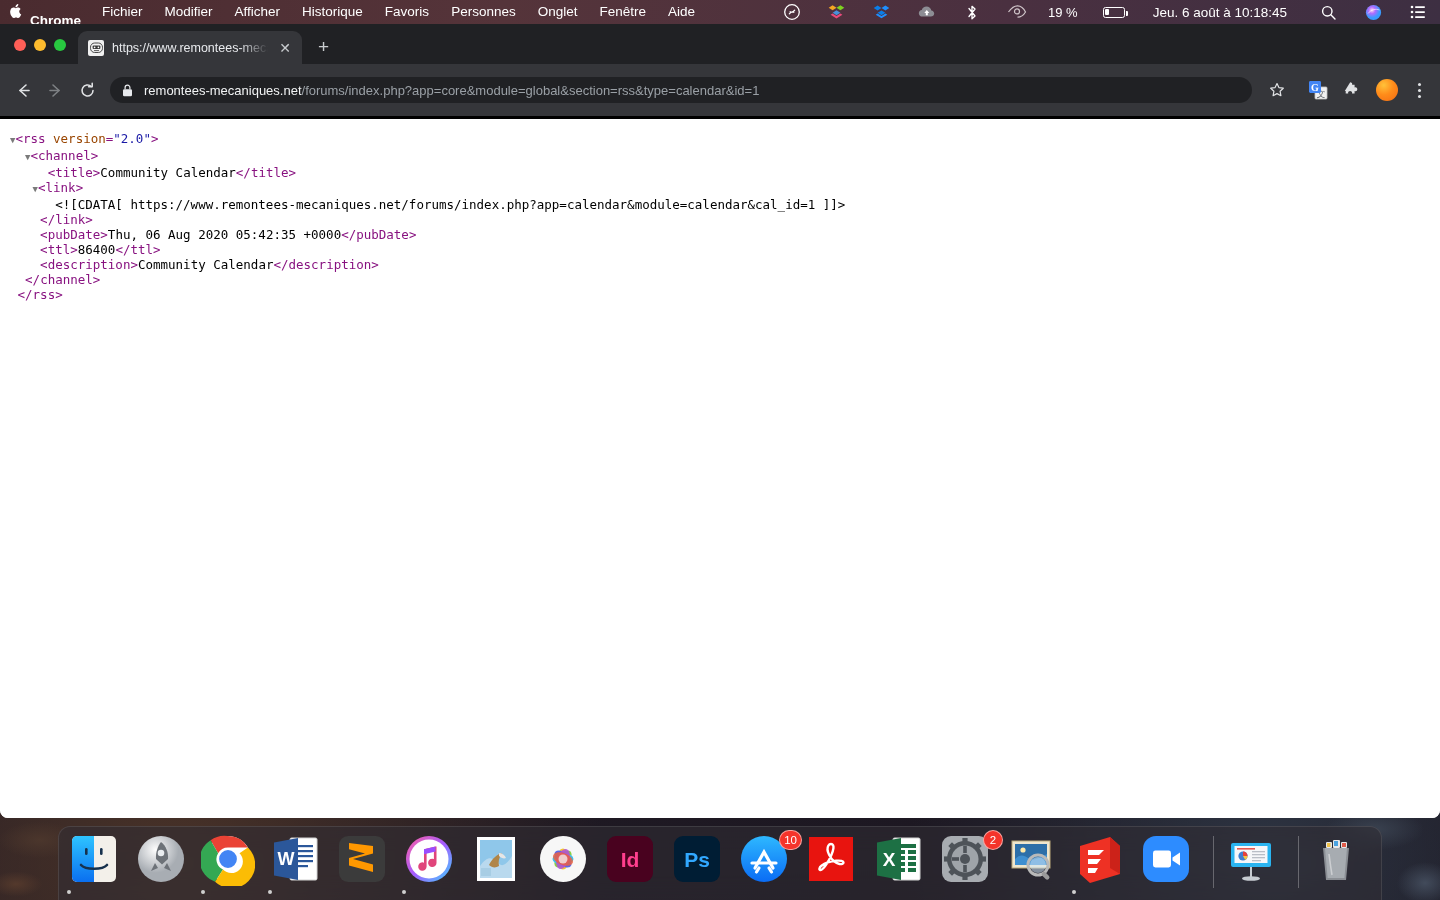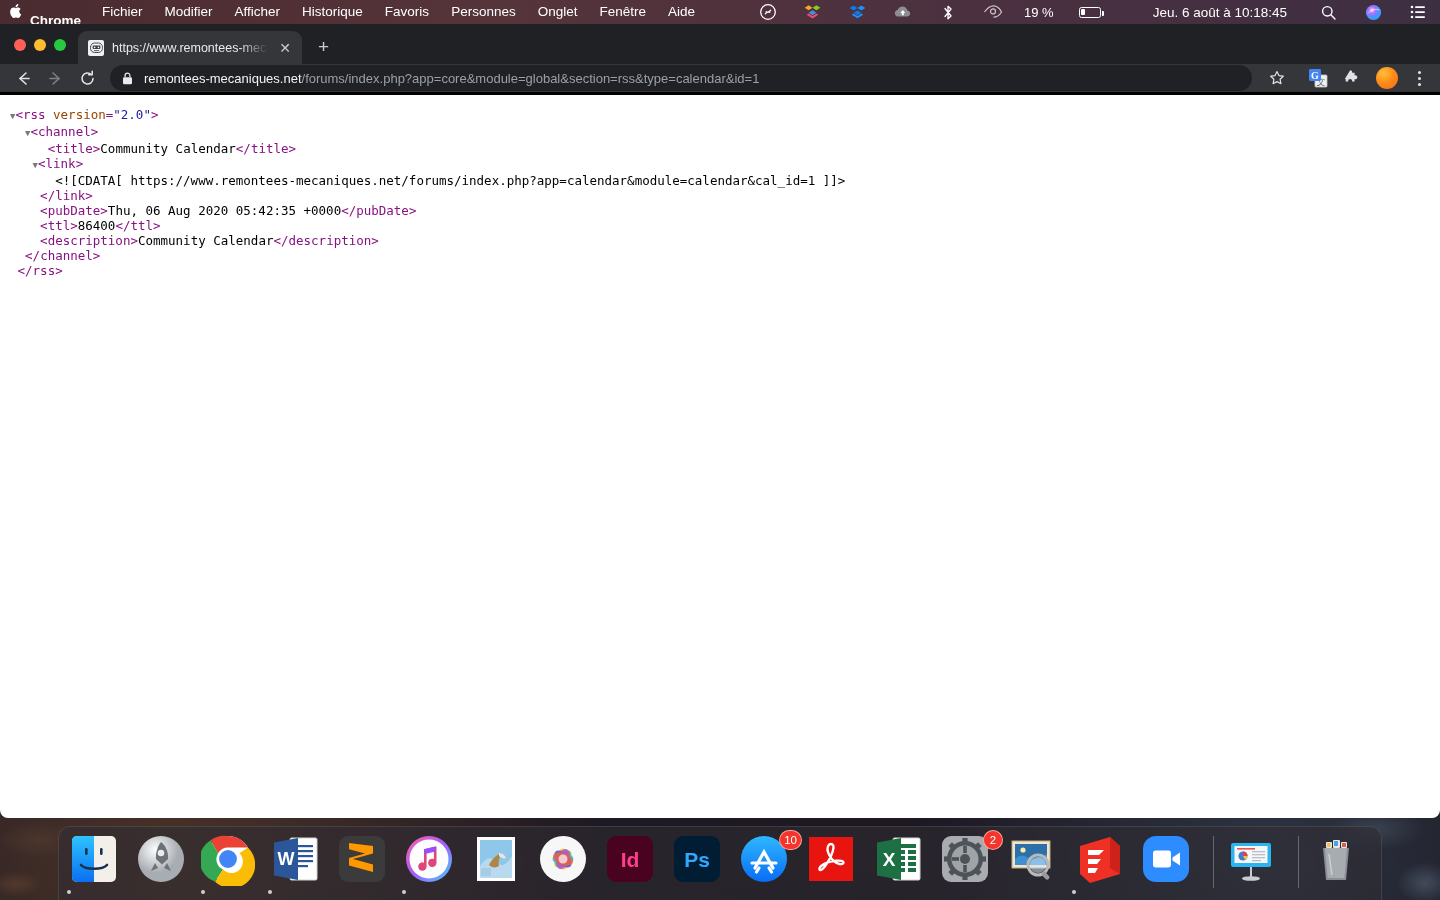--- a/index.html
+++ b/index.html
@@ -46,21 +46,21 @@
   }
   .menu-item { padding:12px 11px; line-height:24px; white-space:nowrap; }
   .menu-item.bold { font-weight:bold; padding:18px 10px 0 0; }
   #menubar-right {
     position:absolute; right:8px; top:0; height:24px;
     display:flex; align-items:center; gap:17px;
   }
   .status-icon {
     width:28px; height:24px; display:flex; align-items:center; justify-content:center;
   }
-  .clock { font-size:13.5px; padding:0 10px 0 6px; white-space:nowrap;margin-left:24px; }
+  .clock { font-size:13.5px; padding:0 10px 0 6px; white-space:nowrap; }
   .batt-pct { font-size:13px; padding-right:3px; }
   .batt-shell {
     width:22px; height:11px; border:1.4px solid #fff; border-radius:2.5px;
     position:relative; display:inline-block;
   }
   .batt-shell::after {
     content:""; position:absolute; right:-4px; top:3px;
     width:2px; height:5px; background:#fff; border-radius:0 1px 1px 0;
   }
   .batt-fill { position:absolute; left:1.5px; top:1.5px; bottom:1.5px; width:19%; background:#fff; border-radius:1px; }
@@ -90,21 +90,21 @@
   }
   .tab-title {
     color:#e8eaed; font-size:12.5px; white-space:nowrap; overflow:hidden;
     flex:1; -webkit-mask-image:linear-gradient(90deg,#000 82%,transparent 100%);
             mask-image:linear-gradient(90deg,#000 82%,transparent 100%);
   }
   .tab-close { color:#c9cccf; font-size:14px; line-height:1; padding:2px 3px; }
   .newtab { color:#c9cccf; font-size:19px; padding:0 14px 8px 16px; line-height:1; }
 
   #toolbar {
-    height:28px; background:#35363a; display:flex; align-items:center;
+    height:52px; background:#35363a; display:flex; align-items:center;
     padding:0 10px 0 8px; gap:2px;
   }
   .tb-btn {
     width:30px; height:30px; display:flex; align-items:center; justify-content:center;
     border-radius:50%; color:#e0e2e4;
   }
   .tb-btn.dim { color:#7e8184; }
   #omnibox {
     flex:1; height:26px; background:#202124; border-radius:13px;
     display:flex; align-items:center; padding:0 12px; margin:0 8px 0 6px;

